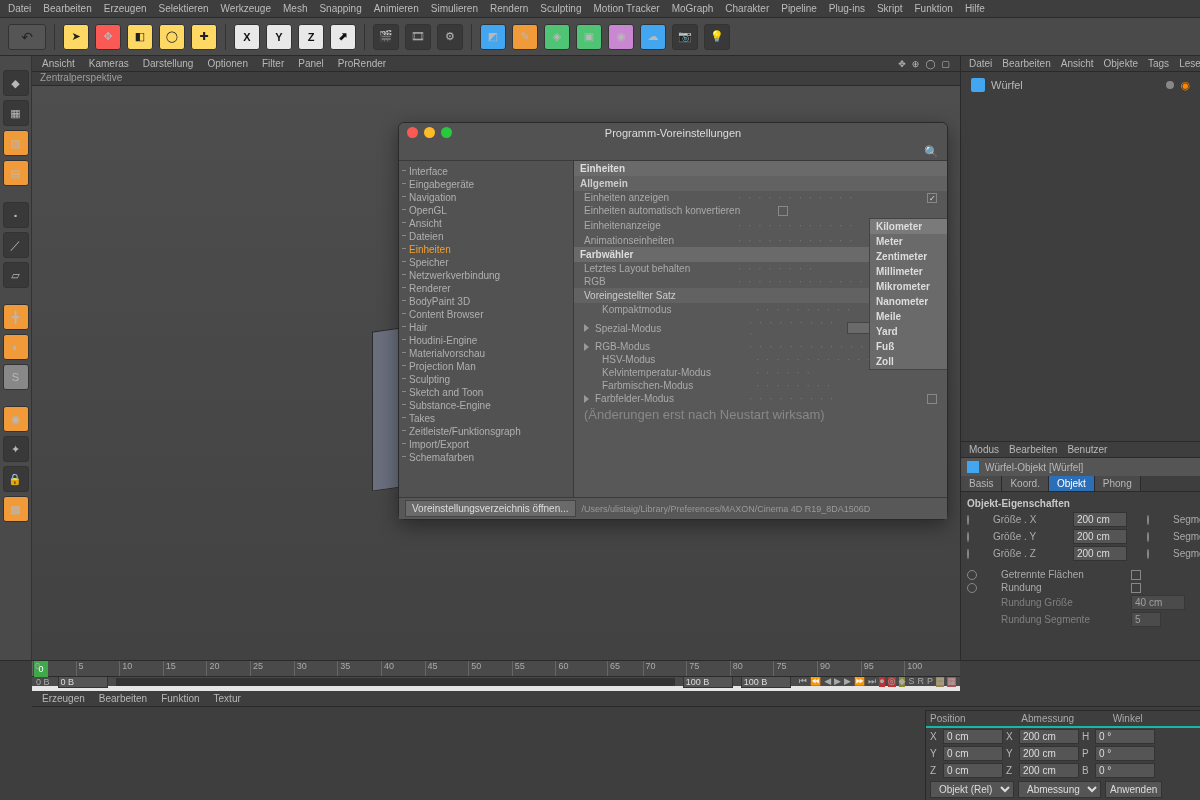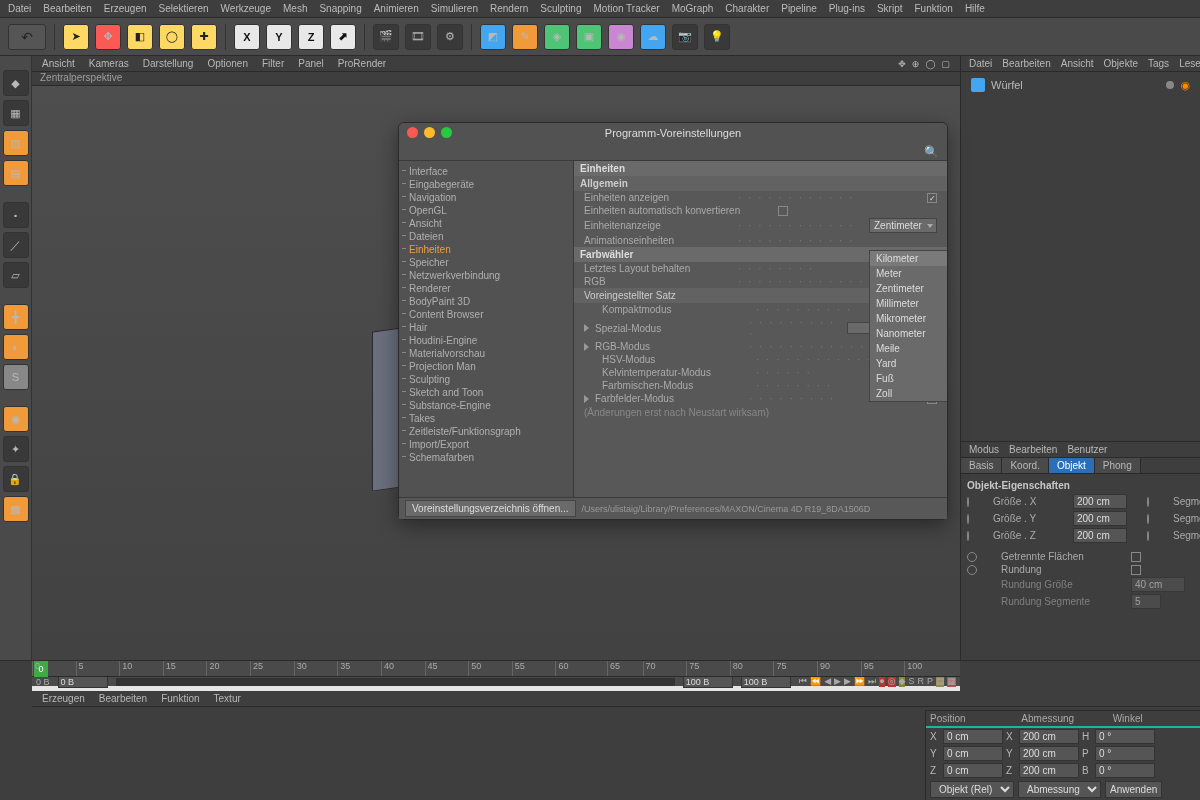--- a/index.html
+++ b/index.html
@@ -101,27 +101,27 @@
   .dlg-subhead { background:#626262; color:#ccc; font-weight:bold; padding:2px 6px; font-size:10px;}
   .dlg-row { display:flex; align-items:center; padding:1px 10px; font-size:10px; gap:4px;}
   .dlg-row .lab { flex:0 0 150px; color:#aaa;}
   .dlg-row .dots { color:#777; letter-spacing:2px; flex:1; overflow:hidden;}
   .dlg-row .check { width:10px; height:10px; border:1px solid #888;}
   .dlg-row .check.on::after{content:"✓";font-size:8px;position:relative;top:-2px;left:1px;color:#ddd;}
   .dlg-row .tri { width:0;height:0;border-top:4px solid transparent;border-bottom:4px solid transparent;border-left:5px solid #999;margin-right:2px;}
   .dlg-dropdown { position:relative; width:68px;}
   .dlg-dropdown .sel { background:#6a6a6a; border:1px solid #444; padding:1px 14px 1px 4px; font-size:10px; color:#ddd; position:relative;}
   .dlg-dropdown .sel::after { content:"";position:absolute;right:3px;top:5px;border-left:3px solid transparent;border-right:3px solid transparent;border-top:4px solid #aaa;}
-  .dd-menu { position:absolute; left:0; top:32px; width:80px; background:#6a6a6a; border:1px solid #444; z-index:10;}
+  .dd-menu { position:absolute; left:0; top:0; width:80px; background:#6a6a6a; border:1px solid #444; z-index:10;font-weight:bold;}
   .dd-menu div { padding:2px 6px; font-size:10px; color:#ddd; cursor:pointer;}
   .dd-menu div.hover { background:#7a7a7a;}
   .dlg-bottom { height:22px; background:#585858; border-top:1px solid #3a3a3a; display:flex; align-items:center; padding:0 6px; gap:6px;}
   .dlg-bottom button { background:#6a6a6a; border:1px solid #444; color:#ddd; font-size:10px; padding:2px 6px;}
   .dlg-bottom .path { font-size:9px; color:#999;}
-  .note { font-size:10px; color:#888; padding:2px 10px;}
+  .note { font-size:13px; color:#888; padding:2px 10px;}
   .sect2 { background:#626262; padding:2px 6px; font-size:10px; color:#ccc; display:flex; align-items:center; gap:4px;}
 </style>
 </head>
 <body>
 
 <div class="menubar">
   <span>Datei</span>
   <span>Bearbeiten</span>
   <span>Erzeugen</span>
   <span>Selektieren</span>
@@ -240,20 +240,24 @@
         <span class="dot" style="background:#888"></span>
         <span style="color:#f80">◉</span>
       </div>
     </div>
     <div class="panel-header">
       <span>Modus</span>
       <span>Bearbeiten</span>
       <span>Benutzer</span>
     </div>
     <div class="attr-panel">
+      <div class="attr-title">
+        <span class="cube-icon" style="width:12px;height:12px;background:#42a7f0;display:inline-block"></span>
+        <span>Würfel-Objekt [Würfel]</span>
+      </div>
       <div class="attr-tabs">
         <div class="attr-tab">Basis</div>
         <div class="attr-tab">Koord.</div>
         <div class="attr-tab active">Objekt</div>
         <div class="attr-tab">Phong</div>
       </div>
       <div class="attr-section">
         <div class="sec-head">Objekt-Eigenschaften</div>
         <div class="attr-row">
           <span class="radio"></span>

